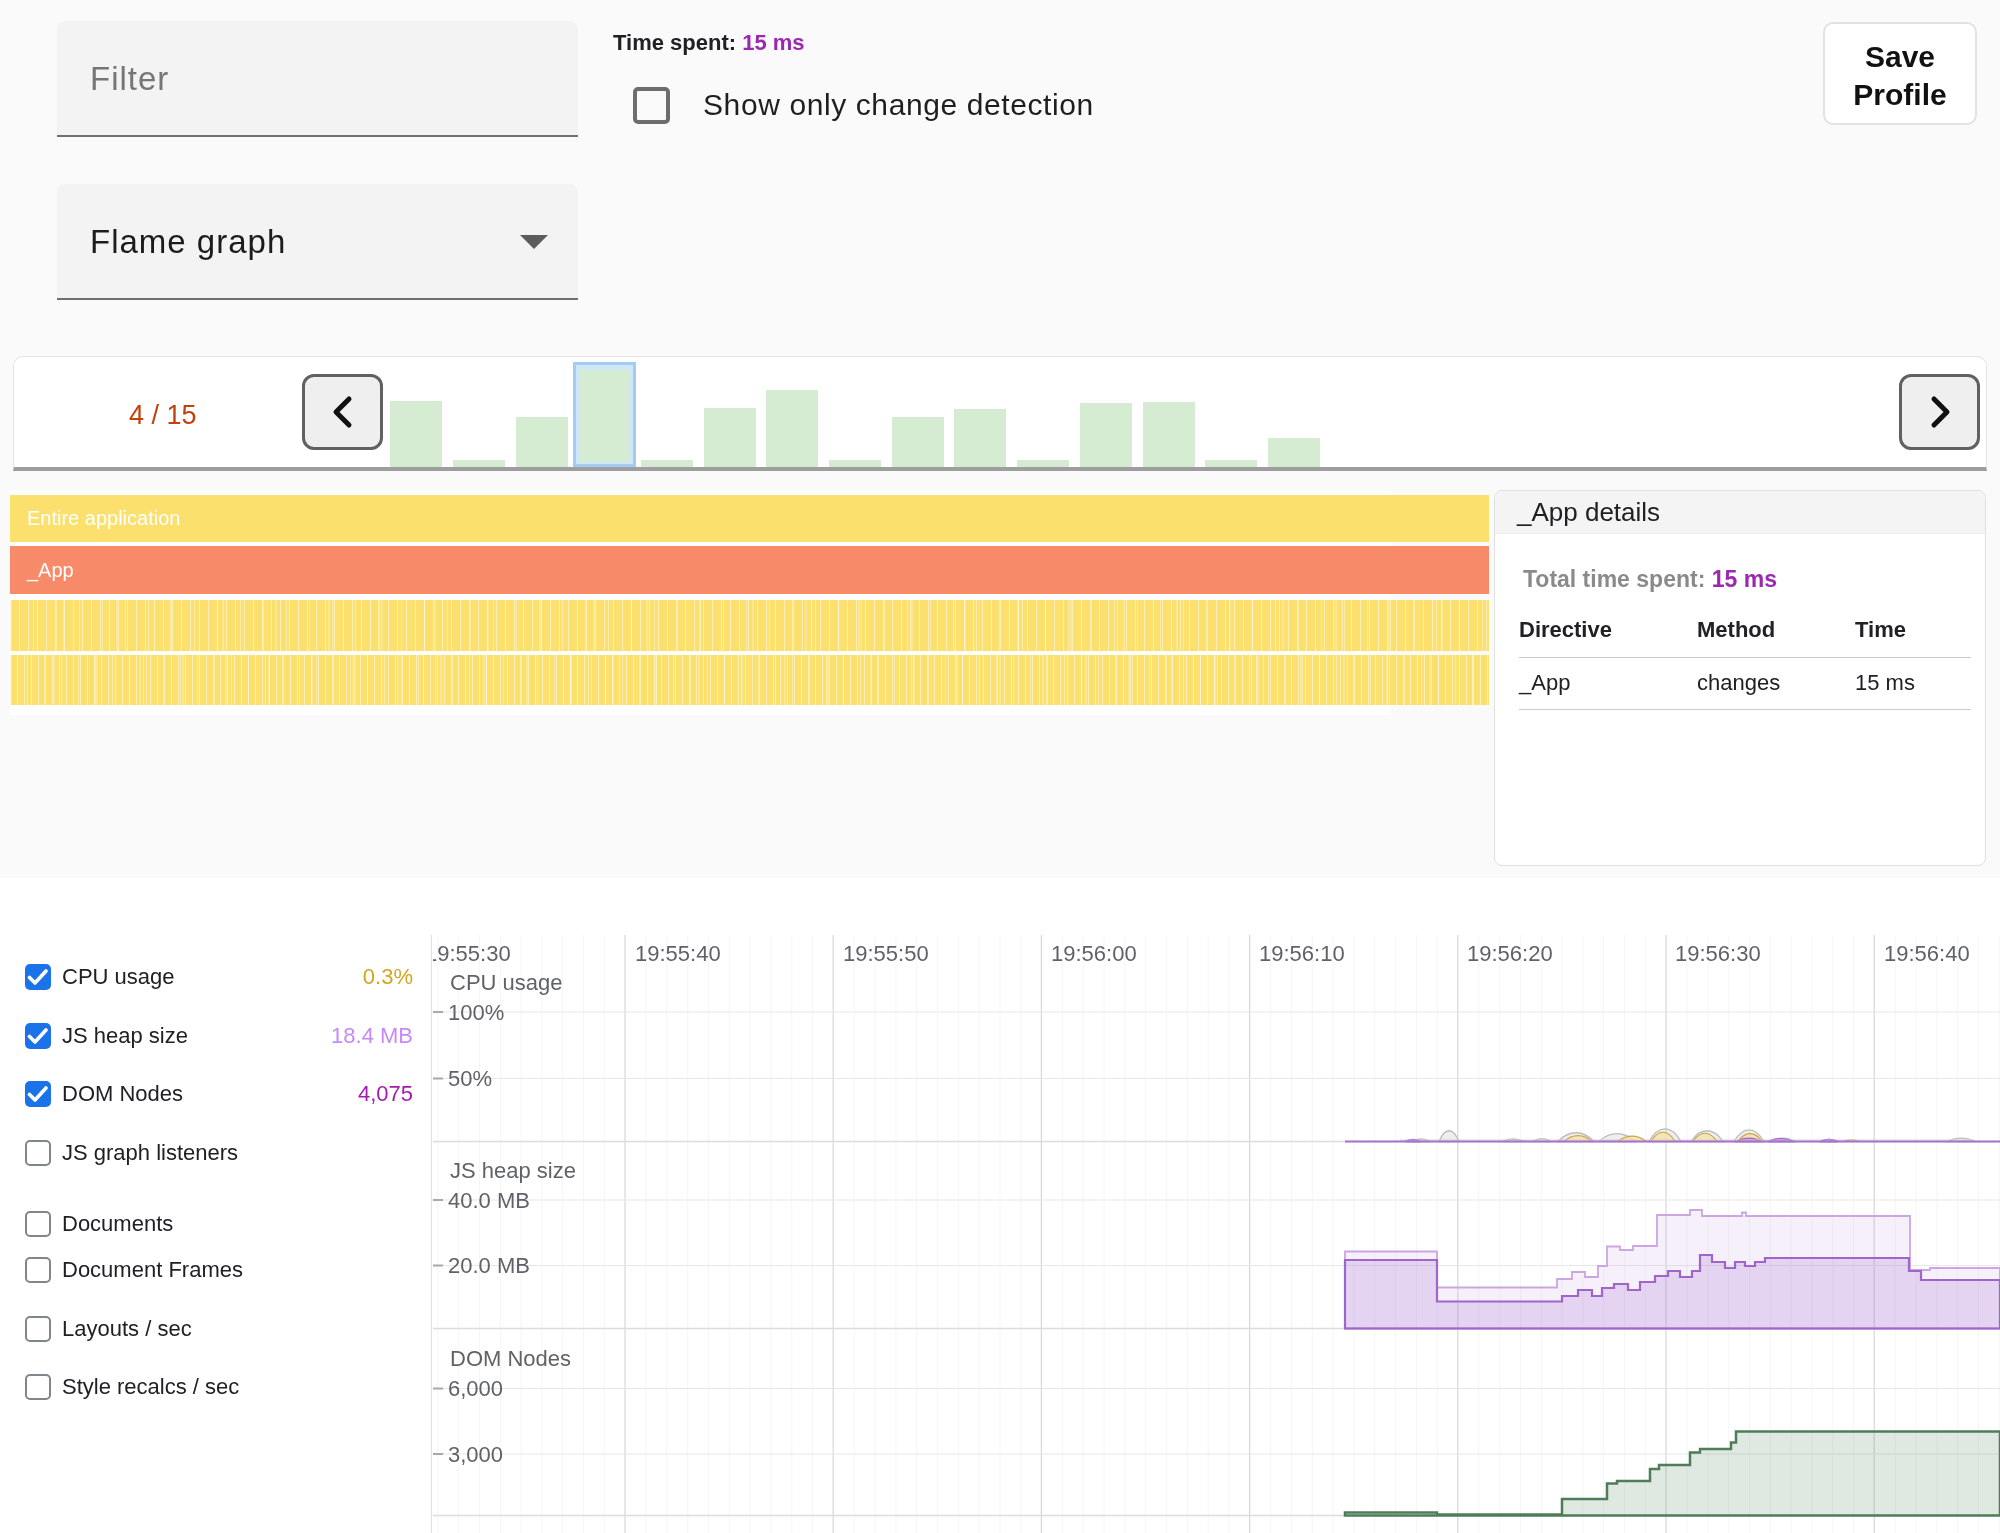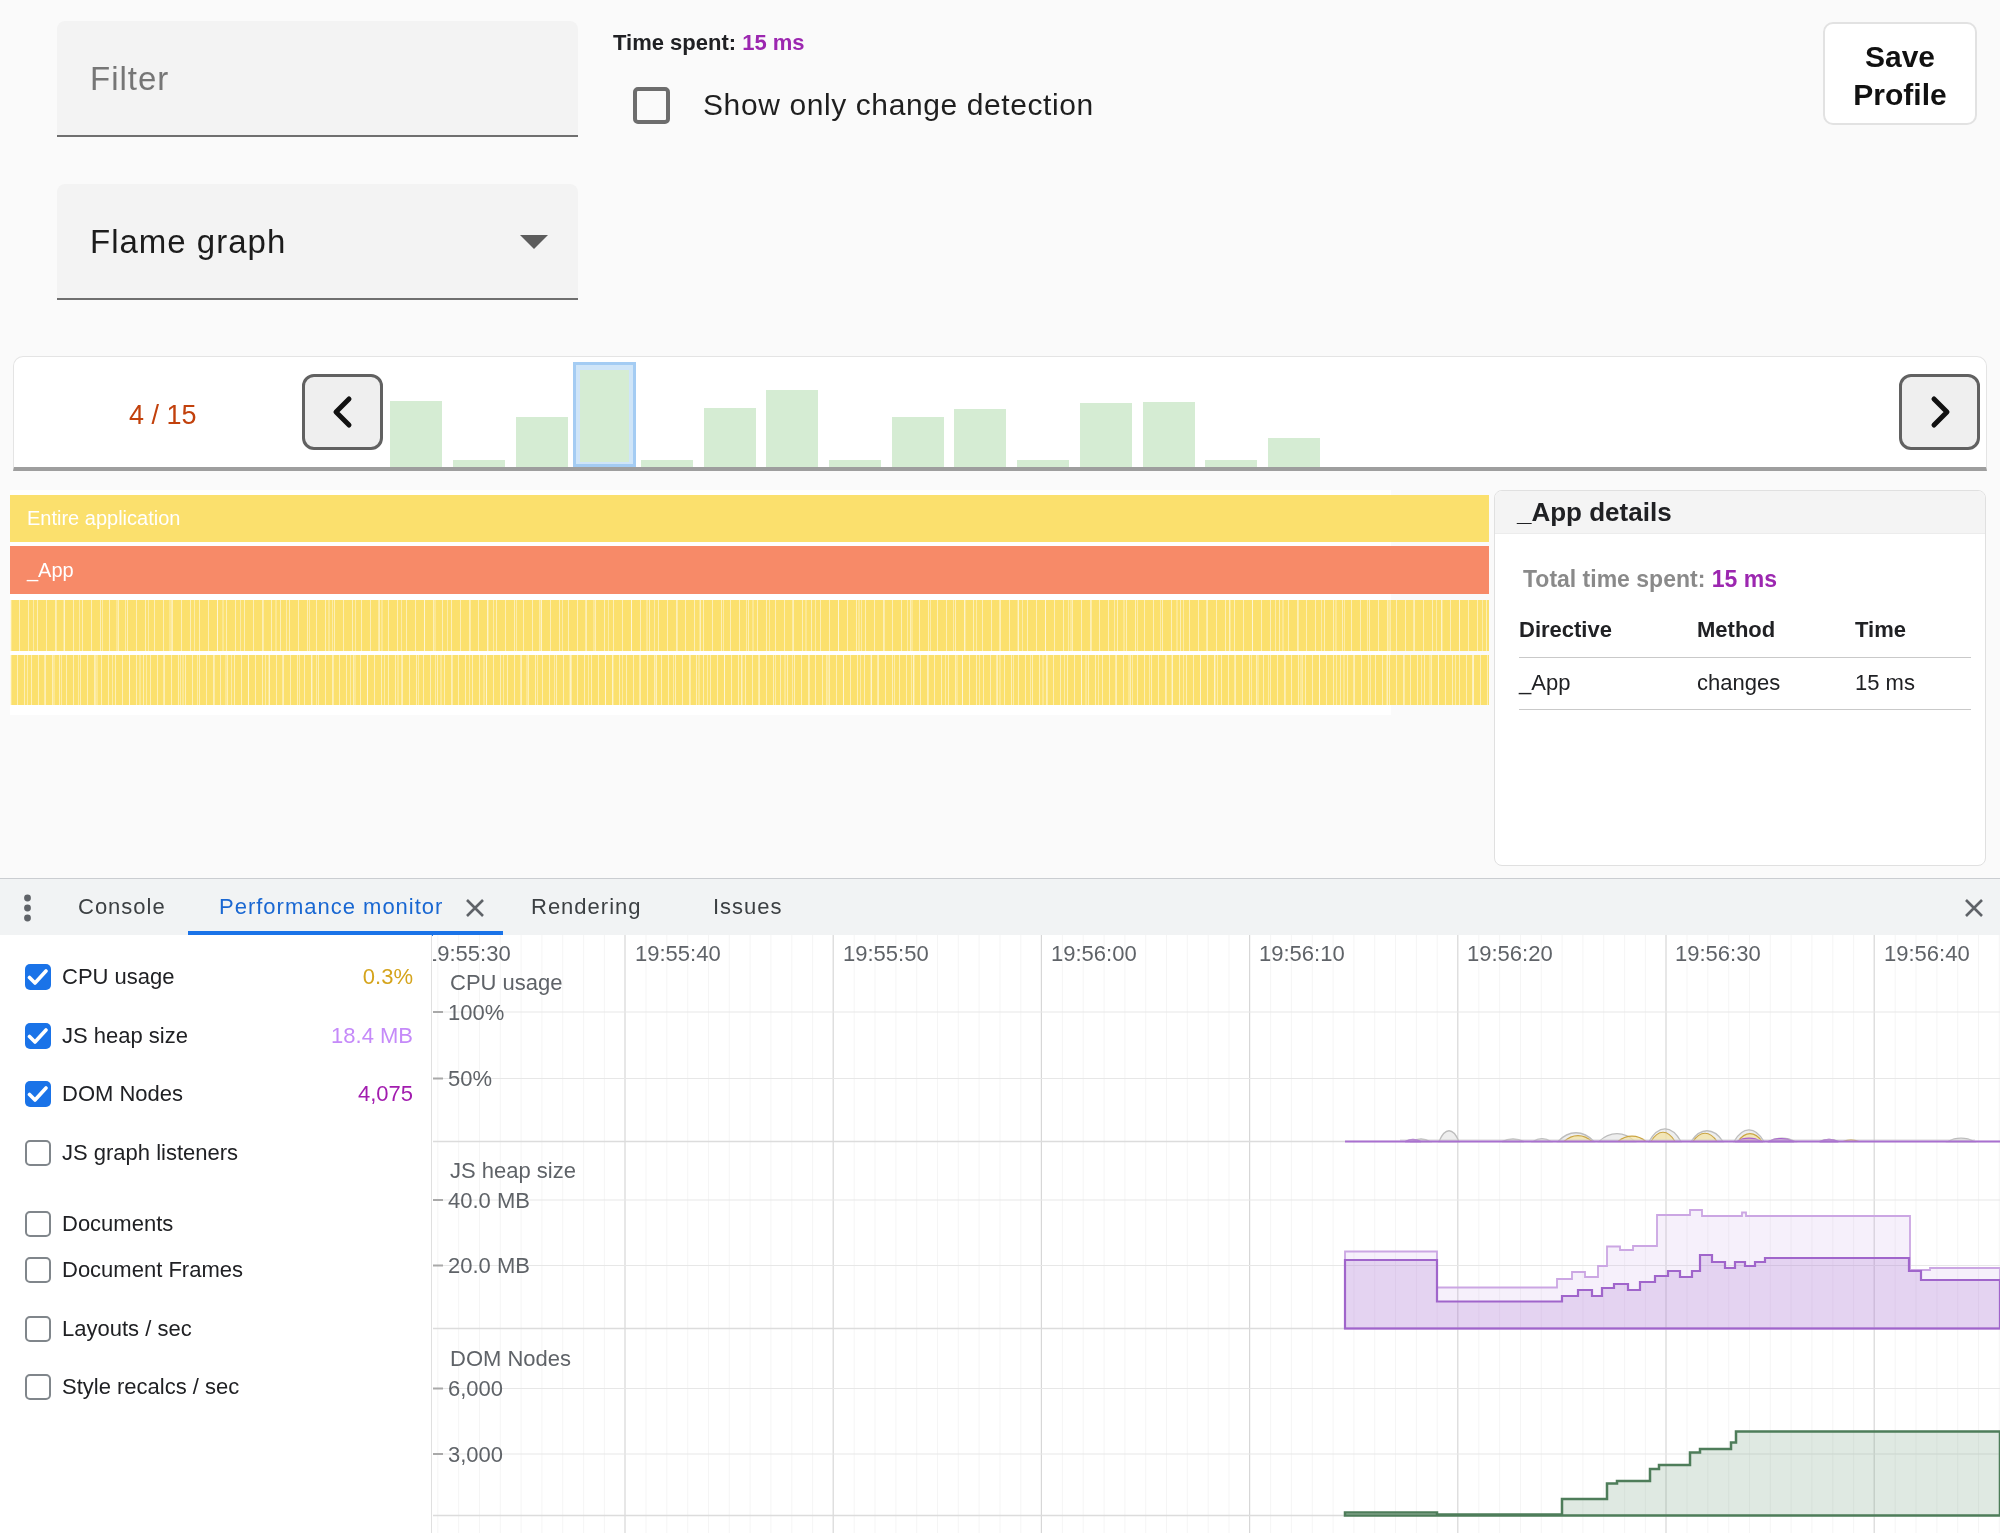--- a/index.html
+++ b/index.html
@@ -47,21 +47,21 @@
 }
 #frow4 { top:165px; height:50px; background:
   repeating-linear-gradient(90deg, rgba(255,255,255,0.5) 0 1px, rgba(255,255,255,0) 1px 7px),
   repeating-linear-gradient(90deg, rgba(255,255,255,0.4) 0 1px, rgba(255,255,255,0) 1px 17px),
   repeating-linear-gradient(90deg, rgba(255,255,255,0.25) 0 2px, rgba(255,255,255,0) 2px 43px),
   #fbe06d;
 }
 
 
 #details { position:absolute; left:1494px; top:490px; width:492px; height:376px; background:#fff; border:1px solid #e0e0e0; border-radius:8px; overflow:hidden; }
-#details .hdr { height:43px; background:#f4f4f4; border-bottom:1px solid #ececec; font-size:26px; font-weight:700; color:#202124; line-height:43px; padding-left:22px; }
+#details .hdr { height:43px; background:#f4f4f4; border-bottom:1px solid #ececec; font-size:26px; font-weight:400; color:#202124; line-height:43px; padding-left:22px; }
 #details .total { margin:32px 0 0 28px; font-size:23px; font-weight:bold; color:#8a8a8a; }
 #details .total .ms { color:#9c27b0; }
 #details table { width:452px; margin:24px 0 0 24px; border-collapse:collapse; font-size:22px; color:#202124; }
 #details th { text-align:left; font-weight:bold; padding:0 0 14px 0;margin-left:48px; }
 #details td { padding:12px 0 13px 0; border-top:1px solid #c9c9c9; border-bottom:1px solid #c9c9c9; }
 
 
 #drawer { position:absolute; left:0; top:878px; width:2000px; height:655px; background:#fff; }
 #tabbar { position:absolute; left:0; top:0; width:2000px; height:57px; background:#f1f3f4; border-top:1px solid #cacdd1; }
 .tab { position:absolute; top:50%; transform:translateY(-50%); font-size:22px; letter-spacing:1px; color:#3c4043; }
@@ -147,38 +147,20 @@
     <tr>
           <td>_App</td>
           <td>changes</td>
           <td>15 ms</td>
         </tr>
   </tbody>
     </table>
 </div>
 
 <div id="drawer">
-  <div id="tabbar">
-    <svg style="position:absolute;left:21px;top:15px" width="13" height="28" viewBox="0 0 13 28">
-      <circle cx="6.5" cy="4" r="3.4" fill="#5f6368"></circle>
-        <circle cx="6.5" cy="14" r="3.4" fill="#5f6368"></circle>
-        <circle cx="6.5" cy="24" r="3.4" fill="#5f6368"></circle>
-    </svg>
-    <div class="tab" style="left:78px">Console</div>
-    <div class="tab" id="tabPerf" style="left:219px">Performance monitor</div>
-    <svg style="position:absolute;left:463px;top:17px" width="24" height="24" viewBox="0 0 24 24">
-        <path class="xicon" d="M4 4 L20 20 M20 4 L4 20" fill="none"></path>
-      </svg>
-    <div class="tab" style="left:531px">Rendering</div>
-    <div class="tab" style="left:713px">Issues</div>
-    <svg style="position:absolute;left:1961px;top:16px" width="26" height="26" viewBox="0 0 26 26">
-        <path class="xicon" d="M5 5 L21 21 M21 5 L5 21" fill="none"></path>
-      </svg>
-    <div id="tabline"></div>
-  </div>
   <div id="sidebar">
     <div class="cbrow" style="top:29.0px;width:400px">
         <div class="cb on">
           <svg width="22" height="20" viewBox="0 0 22 20">
             <path d="M2.5 10.5 L8 16 L19 4" fill="none" stroke="#fff" stroke-width="3.6" stroke-linecap="round" stroke-linejoin="round"></path>
           </svg>
         </div>
         <div class="cblabel">CPU usage</div>
         <div class="cbval" style="color:#d5a41c">0.3%</div>
       </div>

